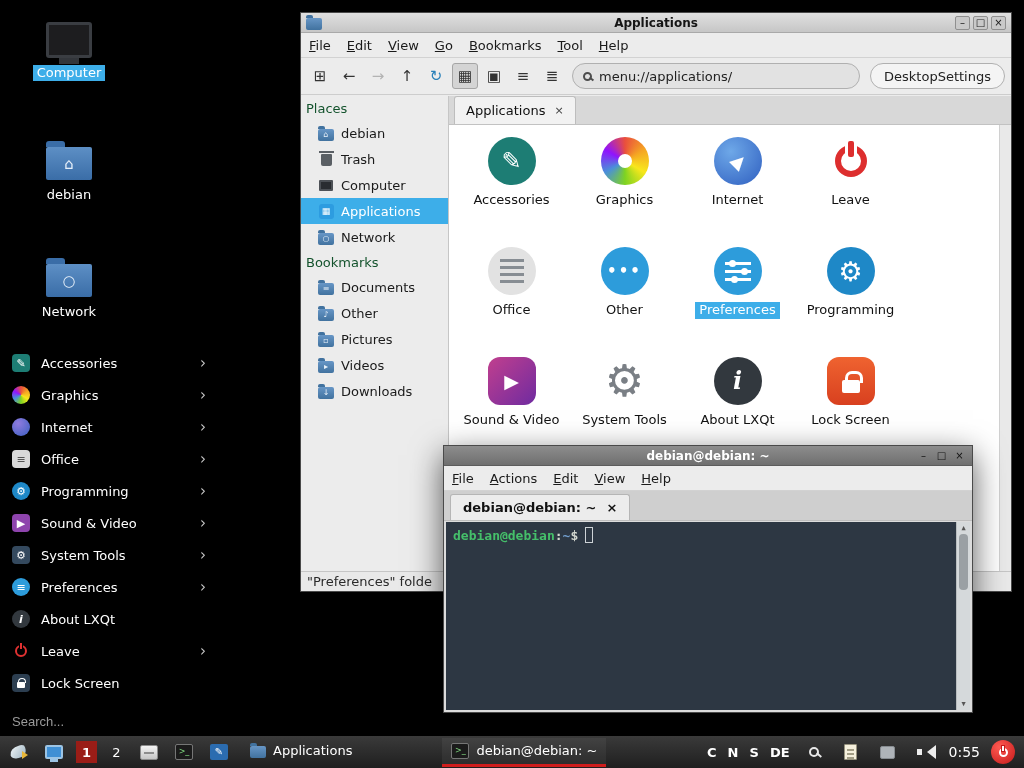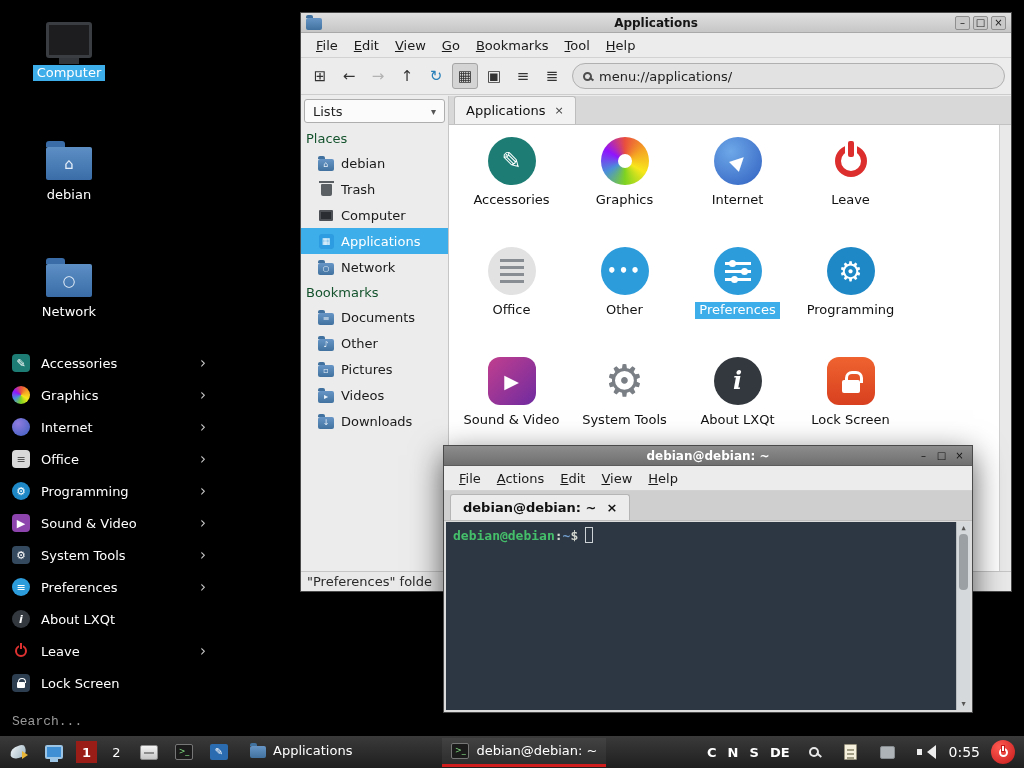--- a/index.html
+++ b/index.html
@@ -25,31 +25,31 @@
   .mi-int { background:radial-gradient(circle at 35% 30%,#8f7bdf,#3b5fc0); border-radius:50%; }
   .mi-off { background:#d9d9d9; color:#555; } .mi-pro { background:#1e88c7; border-radius:50%; }
   .mi-snd { background:#8e44ad; } .mi-sys { background:#34495e; } .mi-pre { background:#2d9cdb; border-radius:50%; }
   .mi-abt { background:#32383e; border-radius:50%; font-weight:bold; font-style:italic; }
   .mi-lea { background:transparent; } .mi-lck { background:#2c3e50; }
   .pwr-s { width:12px; height:12px; border:2px solid #e03131; border-radius:50%; position:relative; }
   .pwr-s::after { content:''; position:absolute; top:-4px; left:50%; transform:translateX(-50%); width:2px; height:6px; background:#e03131; box-shadow:0 0 0 1px #000; }
   .lockw-s { width:8px; height:6px; background:#fff; border-radius:1px; position:relative; margin-top:4px; }
   .lockw-s::before { content:''; position:absolute; top:-4px; left:1px; width:6px; height:4px; border:1.5px solid #fff; border-bottom:none; border-radius:4px 4px 0 0; }
   .msearch { margin-top:auto; height:30px; display:flex; align-items:center; padding:0 12px; }
-  .msearch input { width:100%; background:transparent; border:none; outline:none; color:#bbb; font-size:13px; font-family:Liberation Mono, monospace; }
+  .msearch input { width:100%; background:transparent; border:none; outline:none; color:#bbb; font-size:13px; font-family:Liberation Sans, sans-serif; }
   .msearch input::placeholder { color:#9a9a9a; }
 
   
   .window { position:absolute; background:#ececec; border:1px solid #4a4a4a; box-shadow:0 10px 30px rgba(0,0,0,.65); }
   .titlebar { height:20px; display:flex; align-items:center; padding:0 5px; background:linear-gradient(#e0e0e0,#c6c6c6); border-bottom:1px solid #a9a9a9; position:relative; }
   .titlebar .title { position:absolute; left:0; right:0; text-align:center; font-weight:bold; font-size:12px; color:#151515; pointer-events:none; }
   .ticon { position:relative; z-index:1; }
   .wbtns { margin-left:auto; display:flex; gap:3px; position:relative; z-index:1; }
   .wbtn { width:15px; height:14px; display:flex; align-items:center; justify-content:center; font-size:10px; line-height:1; background:#c9c9c9; border:1px solid #8f8f8f; color:#1a1a1a; border-radius:2px; }
-  .menubar { height:25px; display:flex; align-items:center; padding:0 7px; background:#ececec; border-bottom:1px solid #d2d2d2; }
+  .menubar { height:25px; display:flex; align-items:center; padding:0 0; background:#ececec; border-bottom:1px solid #d2d2d2; }
   .mi { display:inline-block; padding:3px 8px; color:#1a1a1a; }
   .mi::first-letter { text-decoration:underline; }
 
   
   .fm { left:300px; top:12px; width:712px; height:580px; }
   .toolbar { height:37px; display:flex; align-items:center; gap:3px; padding:0 6px; background:#ececec; border-bottom:1px solid #cdcdcd; }
   .tbtn { min-width:26px; height:26px; display:flex; align-items:center; justify-content:center; font-size:15px; color:#333; border-radius:3px; border:1px solid transparent; }
   .tbtn.disabled { color:#b3b3b3; }
   .tbtn.pressed { background:#d4d4d4; border-color:#a5a5a5; }
   .tbtn.reload { color:#2980b9; }
@@ -261,27 +261,24 @@
       <span class="tbtn">↑</span>
       <span class="tbtn reload">↻</span>
       <span class="tbtn pressed">▦</span>
       <span class="tbtn">▣</span>
       <span class="tbtn">≡</span>
       <span class="tbtn">≣</span>
       <span class="pathbar">
         <span class="magd"></span>
         <span>menu://applications/</span>
       </span>
+      <span class="pathbtn">DesktopSettings</span>
     </div>
     <div class="fmbody">
       <div class="sidepane">
-        <div class="combo">
-          <span>Lists</span>
-          <span class="carr">▾</span>
-        </div>
         <div class="shead">Places</div>
         <div class="sitem">
           <span class="sicon">
               <span class="sfol">⌂</span>
             </span>
           <span>debian</span>
         </div>
         <div class="sitem">
           <span class="sicon">
               <span class="stra"></span>

